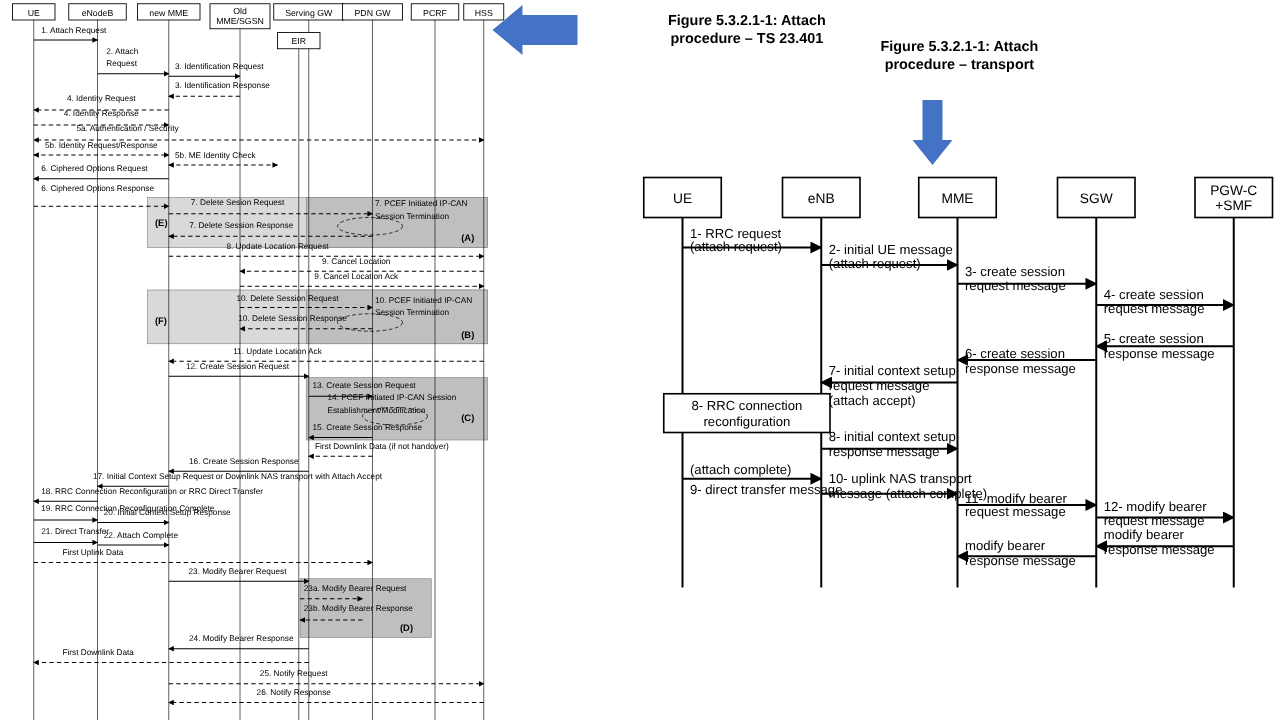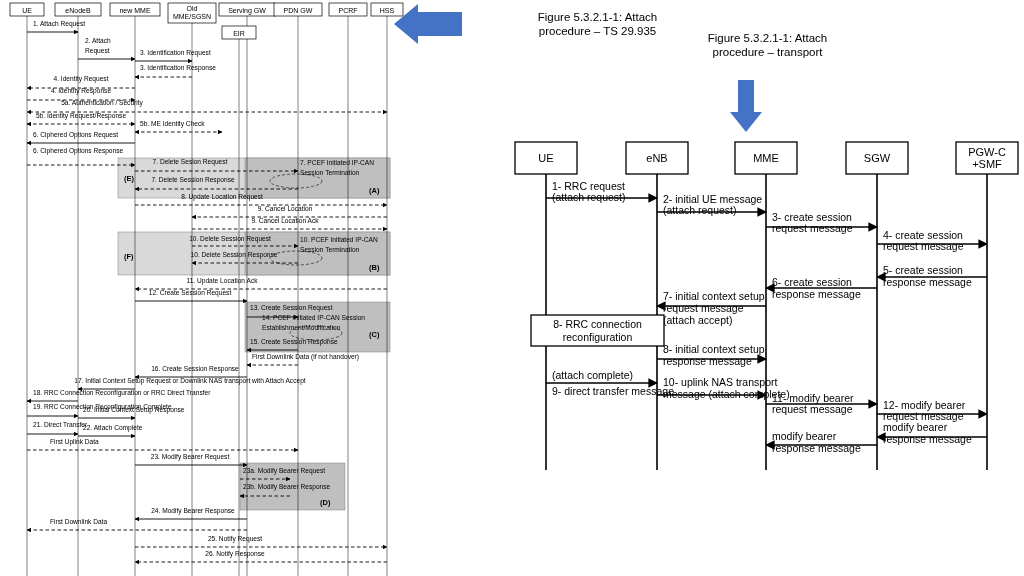--- a/index.html
+++ b/index.html
@@ -1,20 +1,20 @@
 <!DOCTYPE html>
 <html><head>
 <meta charset="utf-8">
 <style>
   html,body{margin:0;padding:0;background:#ffffff;}
   body{width:1024px;height:576px;position:relative;overflow:hidden;
        font-family:"Liberation Sans","DejaVu Sans",sans-serif;color:#000;}
   .root{position:absolute;left:0;top:0;width:1024px;height:576px;}
   svg{display:block;}
-  .cap{font-size:11.5px;font-weight:normal;line-height:14px;}
+  .cap{font-size:11.5px;font-weight:bold;line-height:14px;}
   .capwrap{position:absolute;text-align:center;}
 </style>
 </head>
 <body>
 
 <div class="root">
   <svg width="1024" height="576">
     <defs>
       <marker id="ah" viewBox="0 0 10 10" refX="9" refY="5" markerWidth="5" markerHeight="5" orient="auto-start-reverse">
         <path d="M 0 0 L 10 5 L 0 10 z" fill="#000"></path>
@@ -368,19 +368,19 @@
         </g>
       </g>
     <g id="arrow-layer">
       <path d="M462,12 L462,4 L418,4 L418,-4 L394,16 L418,36 L418,28 L462,28 Z" transform="translate(0,8)" fill="#4472c4"></path>
       <path d="M738,80 L754,80 L754,112 L762,112 L746,132 L730,112 L738,112 Z" fill="#4472c4"></path>
     </g>
   </svg>
 
   <div class="capwrap" style="left:490px;top:10px;width:215px;">
     <div class="cap">Figure 5.3.2.1-1: Attach</div>
-    <div class="cap">procedure – TS 29.935</div>
+    <div class="cap">procedure – TS 23.401</div>
   </div>
   <div class="capwrap" style="left:660px;top:31px;width:215px;">
     <div class="cap">Figure 5.3.2.1-1: Attach</div>
     <div class="cap">procedure – transport</div>
   </div>
 </div>
 
 </body></html>

